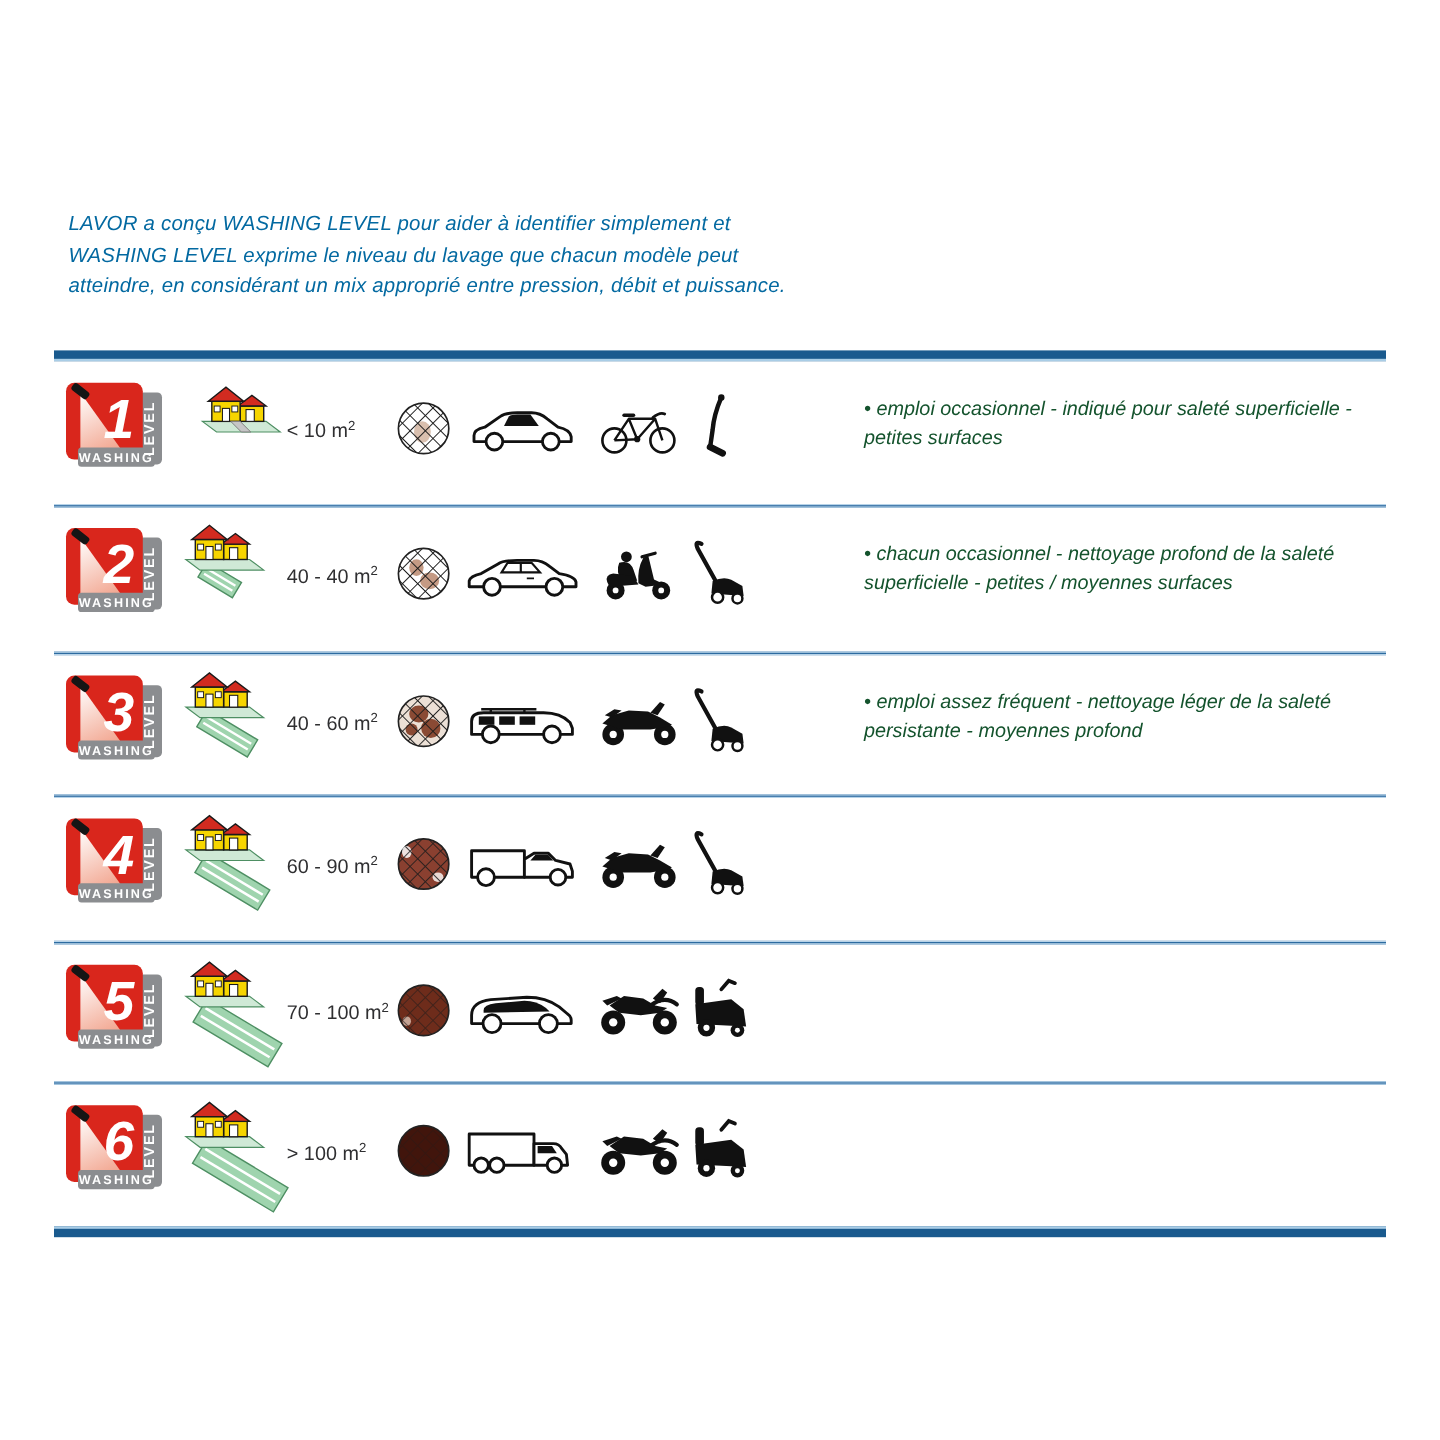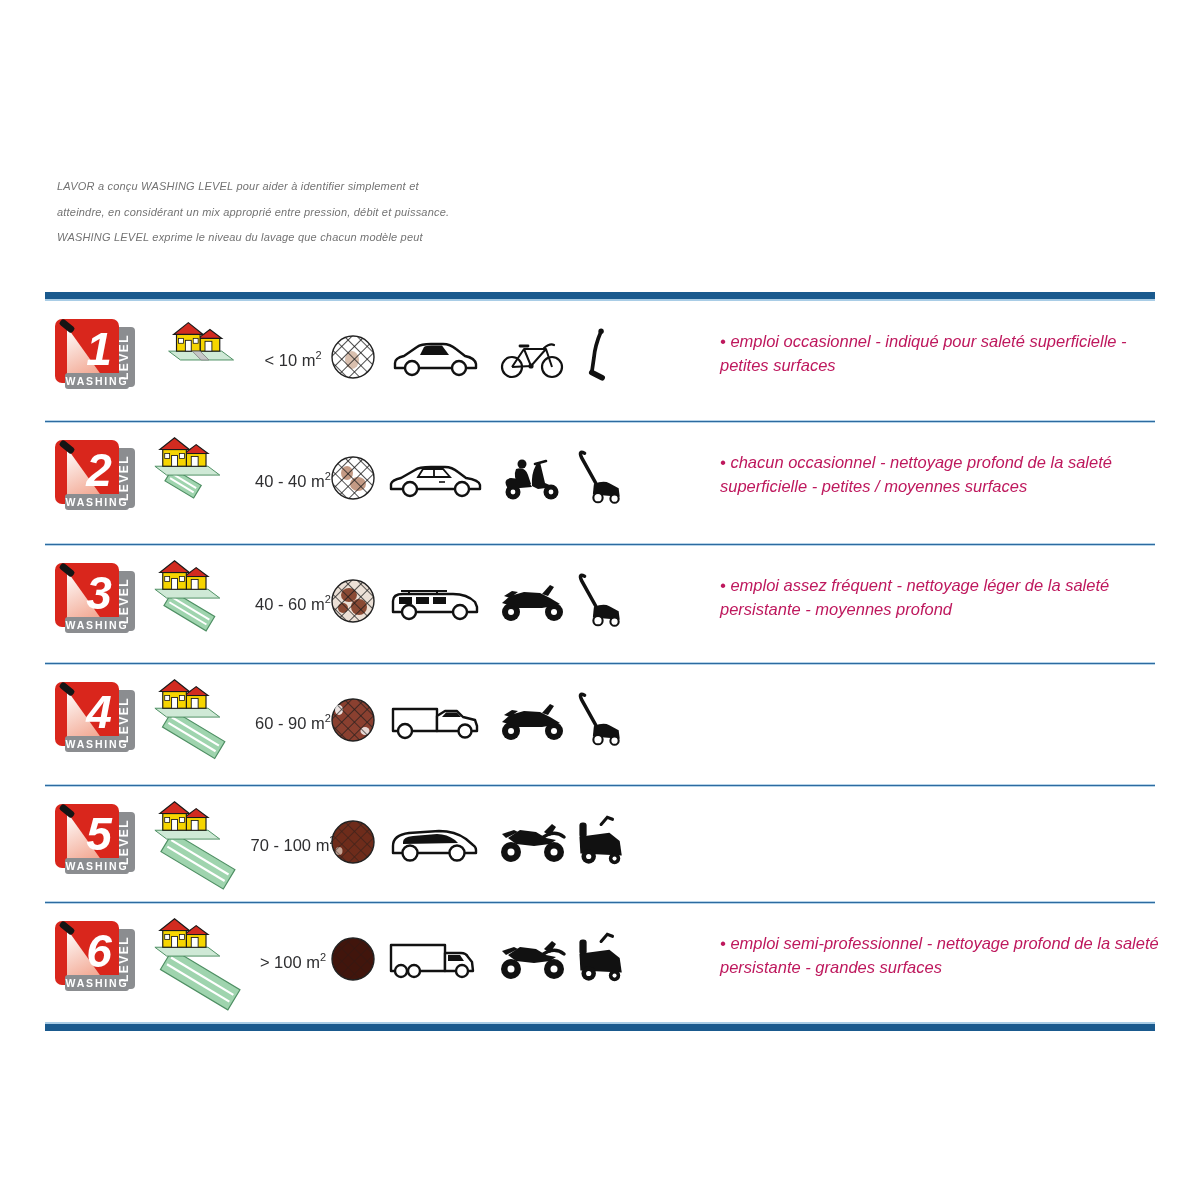--- a/index.html
+++ b/index.html
@@ -1,30 +1,30 @@
 <!DOCTYPE html>
 <html><head>
 <meta charset="utf-8">
 <style>
   *{margin:0;padding:0;box-sizing:border-box}
   html,body{width:1200px;height:1200px;background:#fff;font-family:"Liberation Sans",sans-serif;position:relative;overflow:hidden}
-  .intro{position:absolute;left:57px;top:174px;width:620px;font-style:italic;font-size:11px;line-height:25.5px;color:#737373;letter-spacing:.2px}
+  .intro{position:absolute;left:57px;top:174px;width:620px;font-style:italic;font-size:17px;line-height:25.5px;color:#0369a1;letter-spacing:.2px}
   .bar{position:absolute;left:45px;width:1110px;height:9px;background:#1a5a8e;border-bottom:2px solid #a9cde6}
   .bar.bottom{border-bottom:none;border-top:2px solid #a9cde6}
   .divider{position:absolute;left:45px;width:1110px;height:3px;background:#2d6ba0;border-top:1px solid #b7d3e8;border-bottom:1px solid #b7d3e8}
   .row{position:absolute;left:45px;width:1110px;height:118px}
   .badge{position:absolute;left:8px;top:16px;width:88px;height:82px}
   .house{position:absolute;left:104px;top:8px;width:114px;height:100px}
-  .area{position:absolute;left:194px;top:48px;width:108px;text-align:center;font-size:16.5px;color:#2f2f31;white-space:nowrap}
+  .area{position:absolute;left:194px;top:48px;width:108px;font-size:16.5px;color:#2f2f31;white-space:nowrap}
   .area sup{font-size:11px}
   .dirt{position:absolute;left:284px;top:32px;width:48px;height:48px}
   .vehicle{position:absolute;left:342px;top:34px;width:100px;height:46px}
   .twow{position:absolute;left:452px;top:34px;width:72px;height:46px}
   .tool{position:absolute;left:527px;top:24px;width:52px;height:62px}
-  .desc{position:absolute;left:675px;top:28px;width:440px;font-style:italic;font-size:16.5px;line-height:24px;color:#be185d}
+  .desc{position:absolute;left:675px;top:28px;width:440px;font-style:italic;font-size:16.5px;line-height:24px;color:#14532d}
   svg text{font-family:"Liberation Sans",sans-serif}
   .b-num{font-size:46px;font-weight:bold;font-style:italic;fill:#fff}
   .b-side{font-size:12px;font-weight:bold;fill:#fff;letter-spacing:1.5px}
   .b-bot{font-size:10.5px;font-weight:bold;fill:#fff;letter-spacing:1.8px}
   .hidden-defs{position:absolute;width:0;height:0;overflow:hidden}
 </style>
 </head>
 <body>
 
 <svg class="hidden-defs" aria-hidden="true">
@@ -54,22 +54,22 @@
       <g transform="rotate(38 14 9)">
           <rect x="6" y="5.5" width="16" height="7" rx="2.5" fill="#151515"></rect>
         </g>
       <rect x="12" y="56" width="64" height="16" rx="3" fill="#8b8d90"></rect>
     </g>
   </defs>
 </svg>
 
 <div class="intro">
   <div>LAVOR a conçu WASHING LEVEL pour aider à identifier simplement et</div>
+  <div>WASHING LEVEL exprime le niveau du lavage que chacun modèle peut</div>
   <div>atteindre, en considérant un mix  approprié entre pression, débit et puissance.</div>
-  <div>WASHING LEVEL exprime le niveau du lavage que chacun modèle peut</div>
 </div>
 
 <div class="bar" style="top:292px"></div>
 <div class="divider" style="top:420px"></div>
 <div class="divider" style="top:543px"></div>
 <div class="divider" style="top:662px"></div>
 <div class="divider" style="top:784px"></div>
 <div class="divider" style="top:901px"></div>
 <div class="bar bottom" style="top:1022px"></div>
 
@@ -347,14 +347,13 @@
   </svg>
   <svg class="tool" viewBox="0 0 50 60">
     <path d="M28,14 L34,7 L39,9" stroke="#111" stroke-width="3" fill="none" stroke-linecap="round"></path>
     <rect x="7" y="12" width="7" height="15" rx="3" fill="#111"></rect>
     <path d="M7,26 L36,22 L46,30 L48,44 L8,42 Z" fill="#111"></path>
     <circle cx="16" cy="45" r="7" fill="#111"></circle>
       <circle cx="16" cy="45" r="2.5" fill="#fff"></circle>
     <circle cx="41" cy="47" r="5.5" fill="#111"></circle>
       <circle cx="41" cy="47" r="2" fill="#fff"></circle>
   </svg>
-  <div class="desc"><span>•</span> <span>emploi semi-professionnel  - nettoyage profond de la saleté persistante - grandes surfaces</span></div>
 </div>
 
 </body></html>

